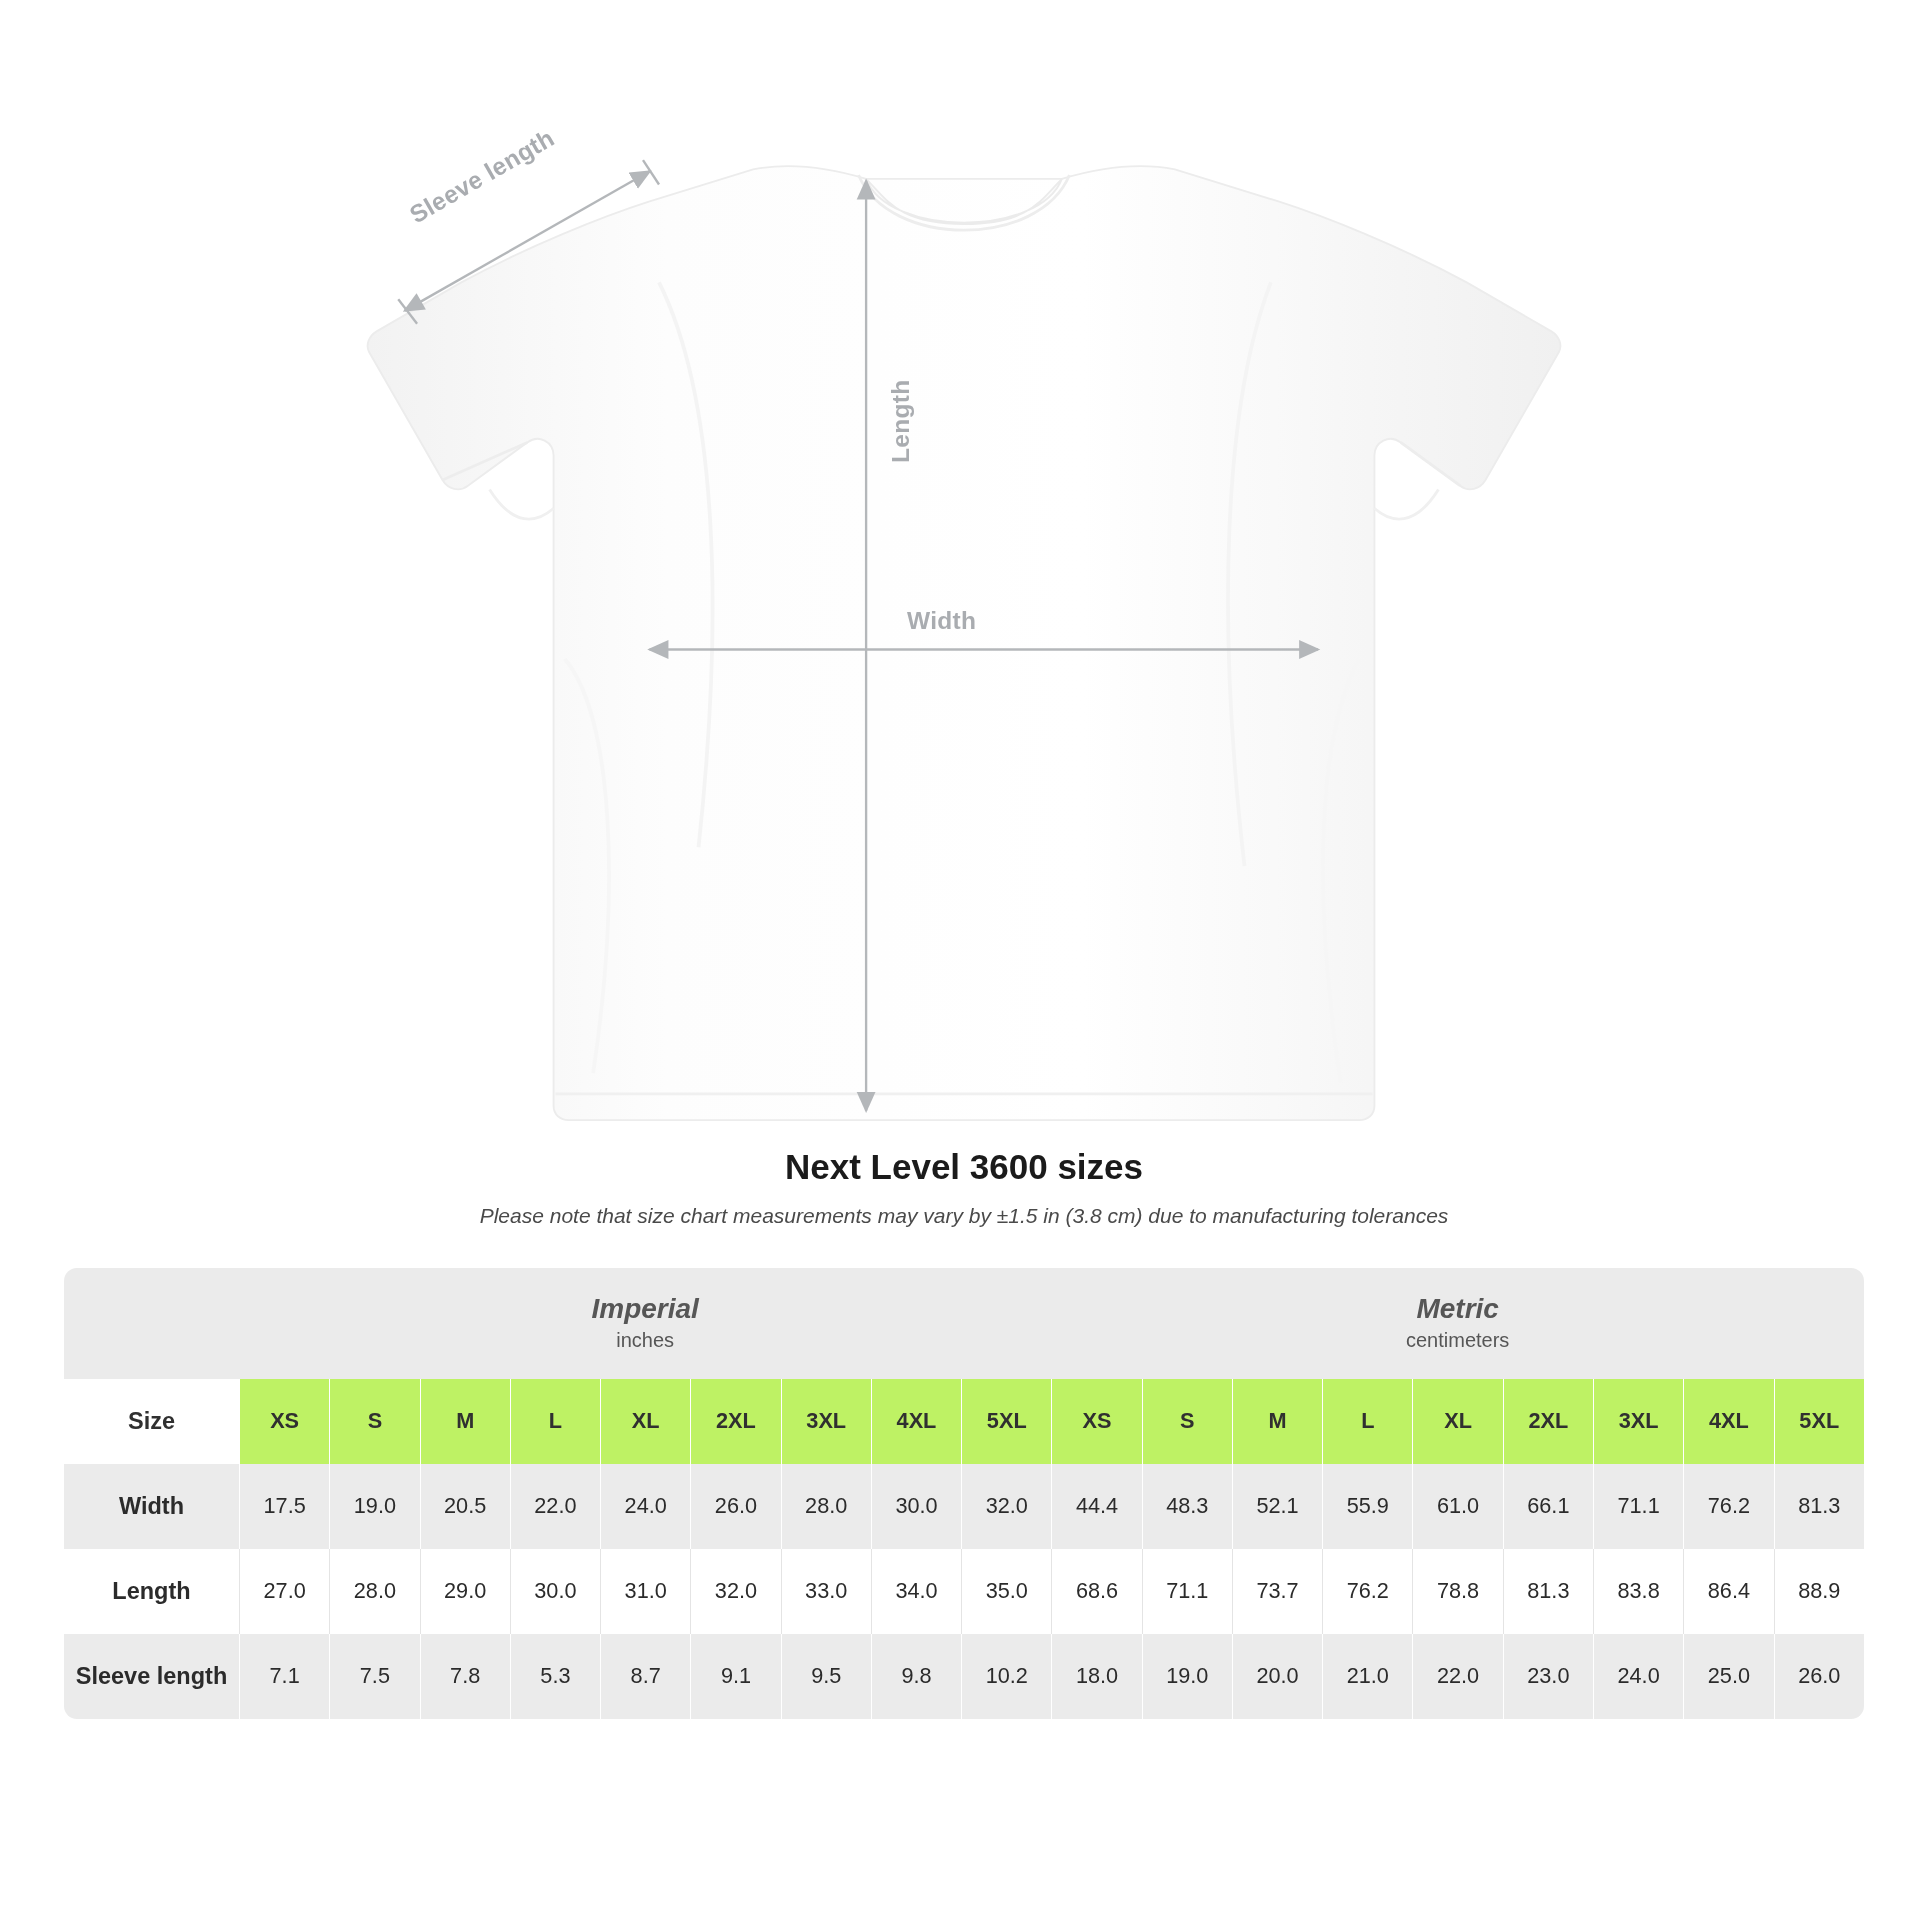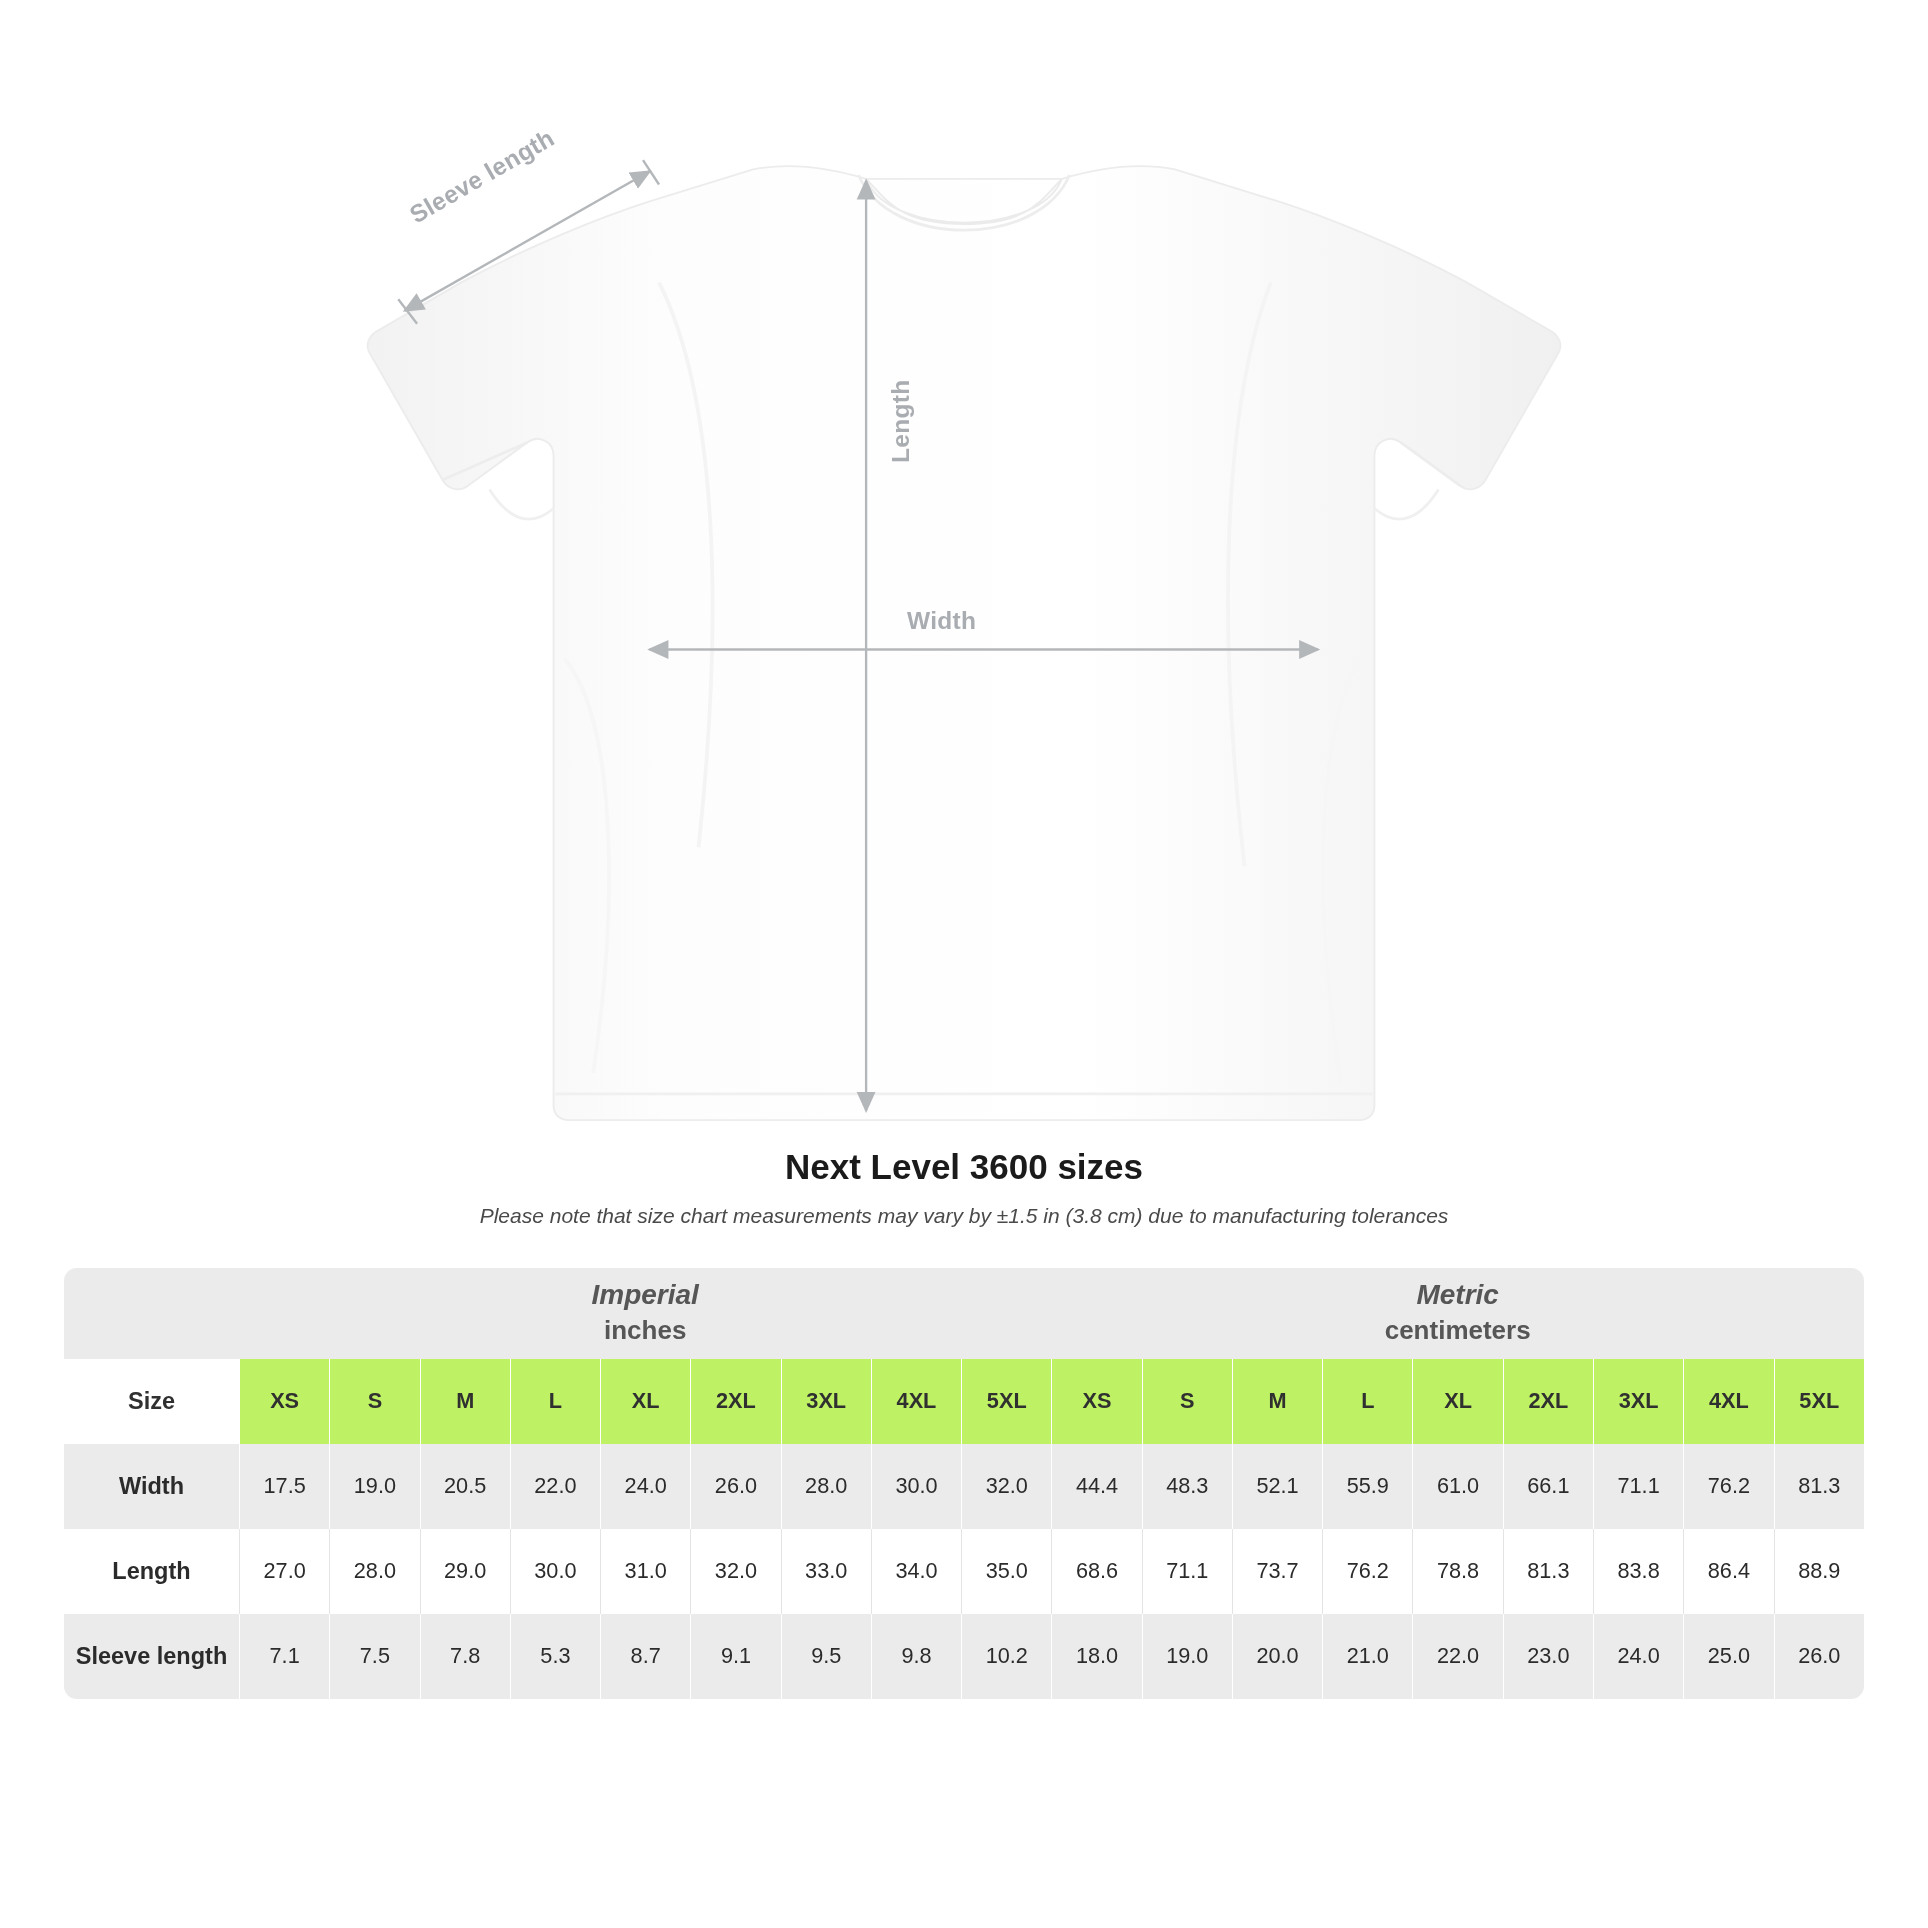--- a/index.html
+++ b/index.html
@@ -84,36 +84,35 @@
     table-layout: fixed;
     font-size: 21.7px;
   }
   table.size-table td, table.size-table th {
     padding: 0;
     text-align: center;
     vertical-align: middle;
   }
   
   .unit-head {
-    height: 91px;
+    height: 111px;
     background: #ebebeb;
     color: #565656;
   }
   .unit-head .unit-name {
     font-size: 28px;
     font-weight: bold;
     font-style: italic;
     display: block;
     line-height: 1.1;
   }
   .unit-head .unit-sub {
-    font-size: 26px;
+    font-size: 20px;
     display: block;
     margin-top: 3.8px;
-    font-weight: bold;
   }
   .corner-cell {
     background: #ebebeb;
   }
   .round-tl { border-top-left-radius: 13px; }
   .round-tr { border-top-right-radius: 13px; }
   .round-bl { border-bottom-left-radius: 13px; }
   .round-br { border-bottom-right-radius: 13px; }
 
   .row-label {

